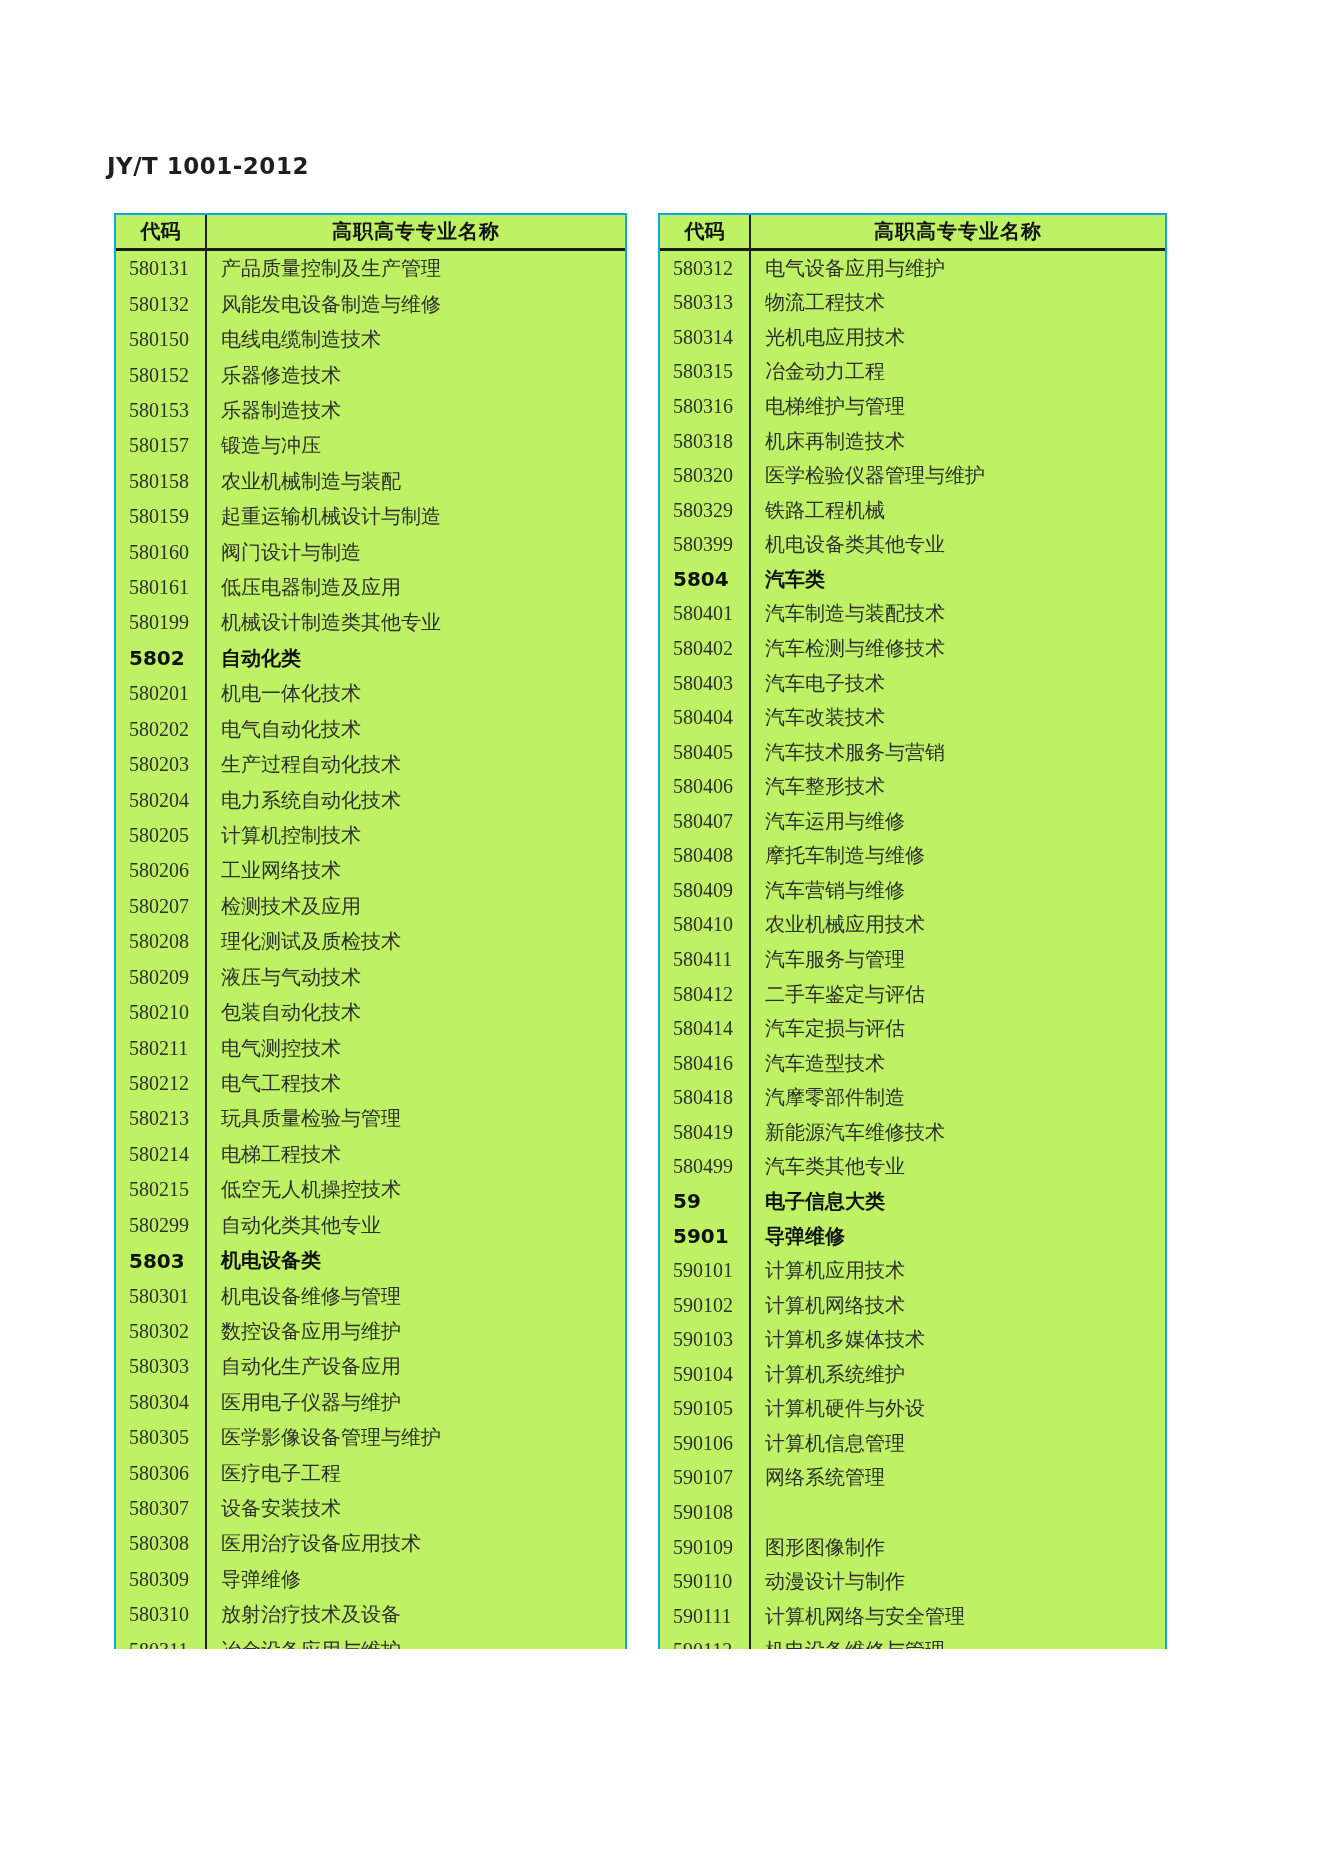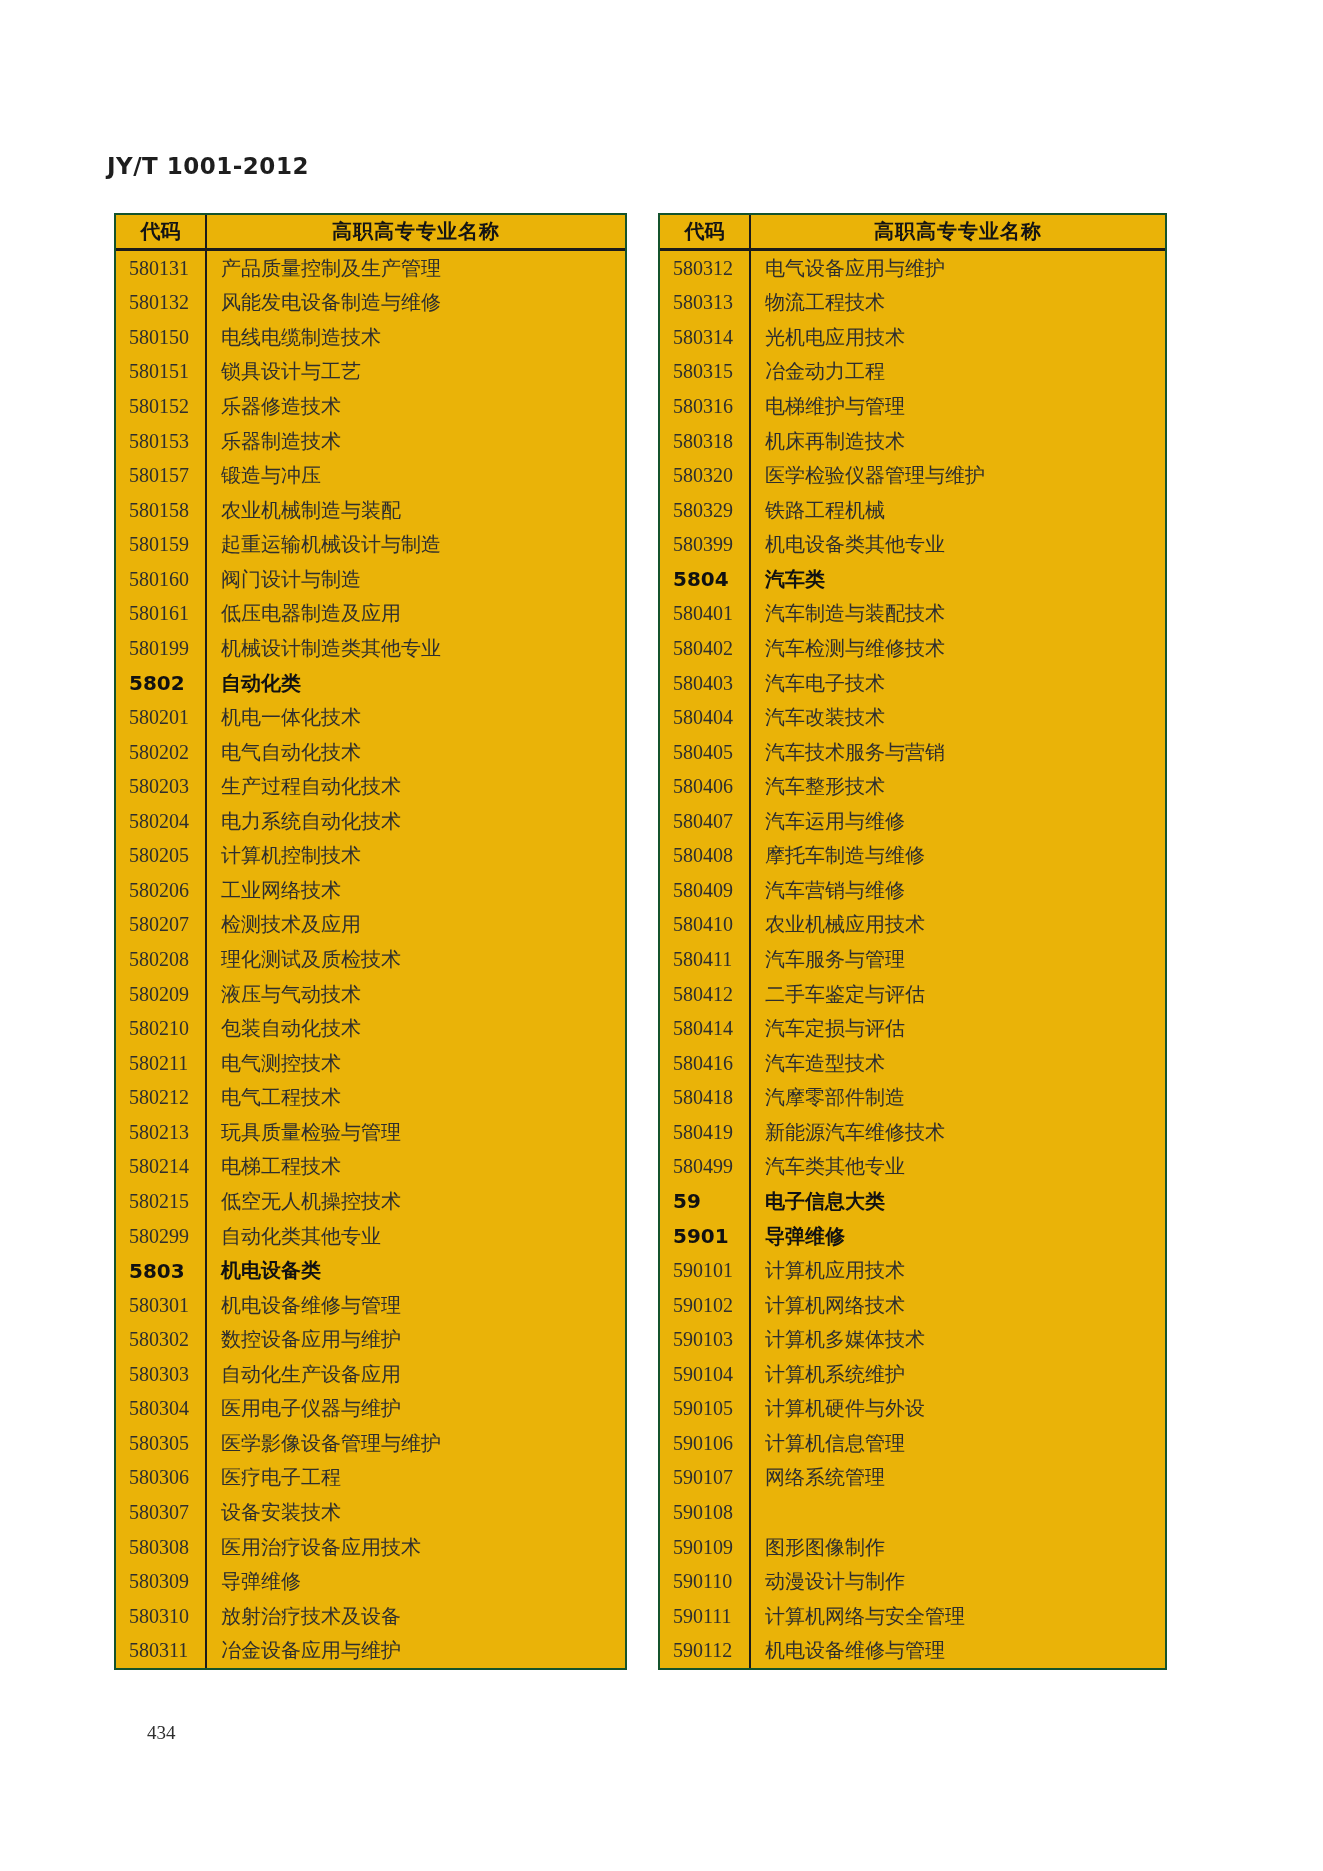--- a/index.html
+++ b/index.html
@@ -1,34 +1,34 @@
 <!DOCTYPE html>
 <html><head>
 <meta charset="utf-8">
 <style>
   html,body{margin:0;padding:0;background:#ffffff;}
   .page{
     position:relative;
-    width:1323px;height:1871px;
+    width:1323px;height:1649px;
     background:#ffffff;
     overflow:hidden;
     font-family:"Liberation Serif","DejaVu Serif",serif;
     color:#2a2a2a;
   }
   .doc-title{
     position:absolute;left:107px;top:153px;
     font-family:"DejaVu Sans","Liberation Sans",sans-serif;
     font-weight:600;font-size:23px;letter-spacing:0.5px;color:#1e1e1e;
   }
   .spec-table{
     position:absolute;top:213px;
-    border:2px solid #14532d;
+    border:2px solid #0ea5e9;
     display:flex;flex-direction:column;
     box-sizing:border-box;
-    background:#eab308;
+    background:#bef264;
   }
   .spec-table.left{left:114px;width:513px;height:1457px;}
   .spec-table.right{left:658px;width:509px;height:1457px;}
   .thead{
     height:33px;flex:0 0 33px;
     display:flex;align-items:stretch;
     border-bottom:3px solid #1b1b1b;
     font-family:"DejaVu Sans","Liberation Sans",sans-serif;
     font-weight:700;font-size:20px;color:#141414;
   }
@@ -81,24 +81,20 @@
         </div>
         <div class="trow">
           <div class="cell code">580132</div>
           <div class="cell name">风能发电设备制造与维修</div>
         </div>
         <div class="trow">
           <div class="cell code">580150</div>
           <div class="cell name">电线电缆制造技术</div>
         </div>
         <div class="trow">
-          <div class="cell code">580151</div>
-          <div class="cell name">锁具设计与工艺</div>
-        </div>
-        <div class="trow">
           <div class="cell code">580152</div>
           <div class="cell name">乐器修造技术</div>
         </div>
         <div class="trow">
           <div class="cell code">580153</div>
           <div class="cell name">乐器制造技术</div>
         </div>
         <div class="trow">
           <div class="cell code">580157</div>
           <div class="cell name">锻造与冲压</div>

